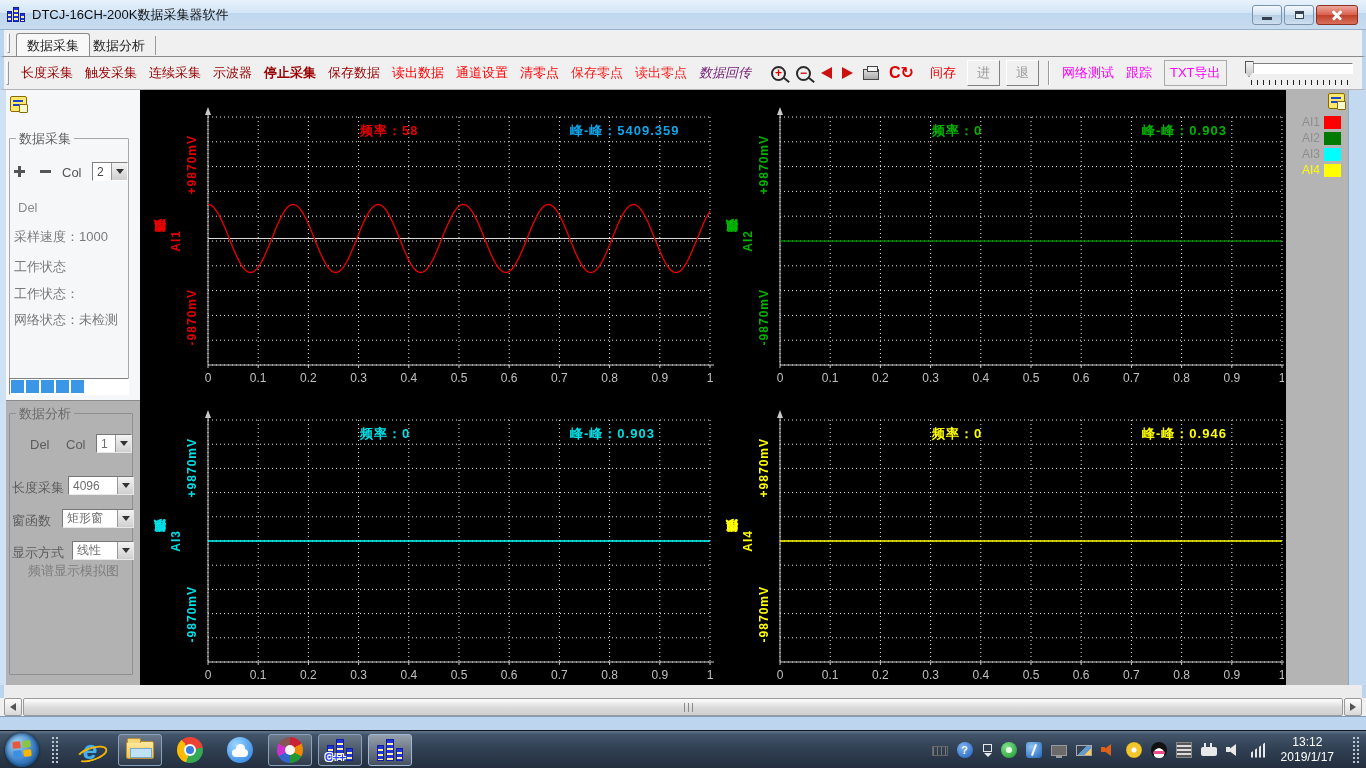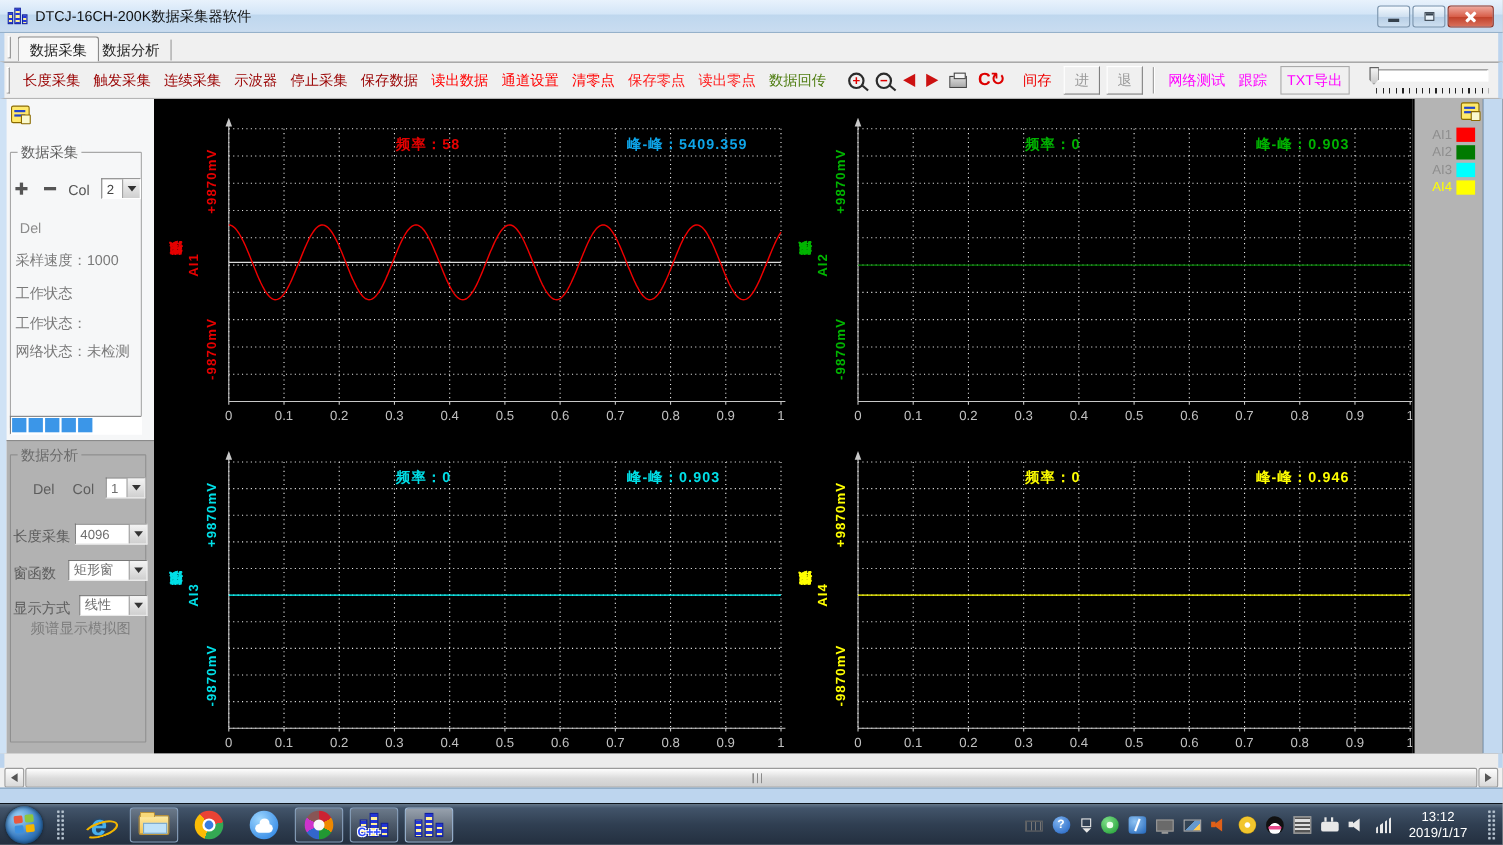--- a/index.html
+++ b/index.html
@@ -231,28 +231,28 @@
     <span class="tab inactive">数据分析</span>
   </div>
 
   <div id="toolbar">
     <span class="grip-v2"></span>
     <span id="tb-items" style="display:flex;align-items:center;">
         <span class="tb-item" style="color: rgb(153, 0, 0);">长度采集</span>
         <span class="tb-item" style="color: rgb(153, 0, 0);">触发采集</span>
         <span class="tb-item" style="color: rgb(153, 0, 0);">连续采集</span>
         <span class="tb-item" style="color: rgb(153, 0, 0);">示波器</span>
-        <span class="tb-item" style="color: rgb(153, 0, 0);">停止采集</span>
+        <span class="tb-item" style="color: rgb(153, 0, 0); font-weight: bold;">停止采集</span>
         <span class="tb-item" style="color: rgb(153, 0, 0);">保存数据</span>
         <span class="tb-item" style="color: rgb(255, 0, 0);">读出数据</span>
         <span class="tb-item" style="color: rgb(255, 0, 0);">通道设置</span>
         <span class="tb-item" style="color: rgb(255, 0, 0);">清零点</span>
         <span class="tb-item" style="color: rgb(255, 26, 26);">保存零点</span>
         <span class="tb-item" style="color: rgb(255, 26, 26);">读出零点</span>
-        <span class="tb-item" style="color: #4d7c0f;">数据回传</span>
+        <span class="tb-item" style="color: #701a75; font-style: italic;">数据回传</span>
       </span>
     <span class="tb-icons">
       <span class="mag">+</span>
       <span class="mag">−</span>
       <span class="arr left"></span>
       <span class="arr right"></span>
       <span class="printer"></span>
       <span class="refresh">C↻</span>
     </span>
     <span class="tb-mem">间存</span>

